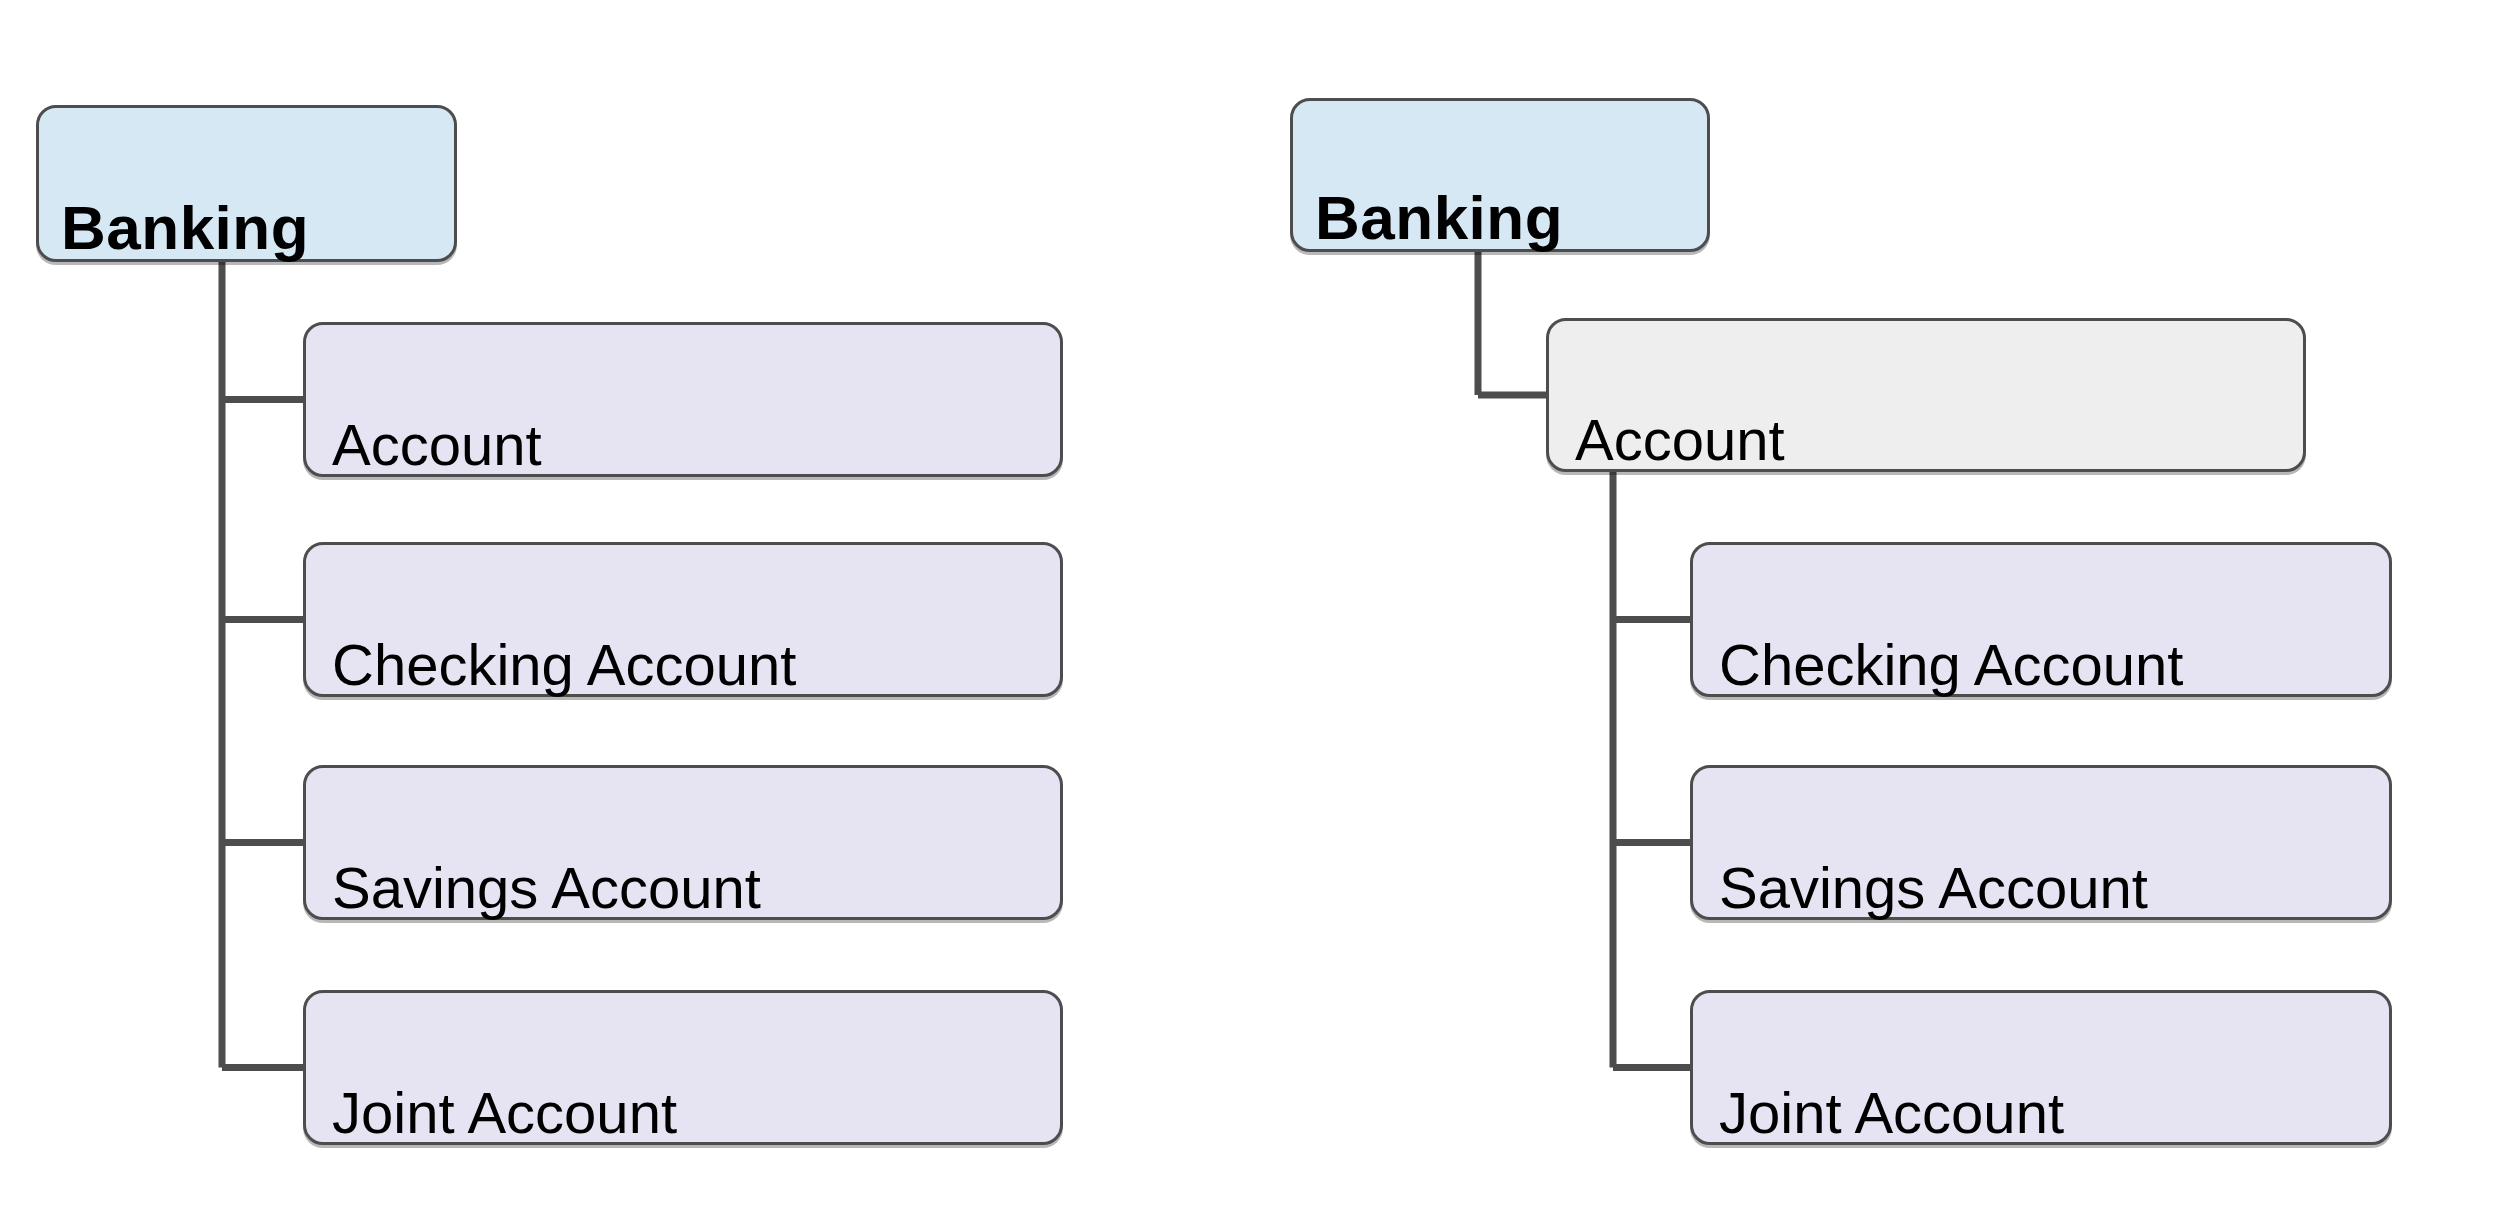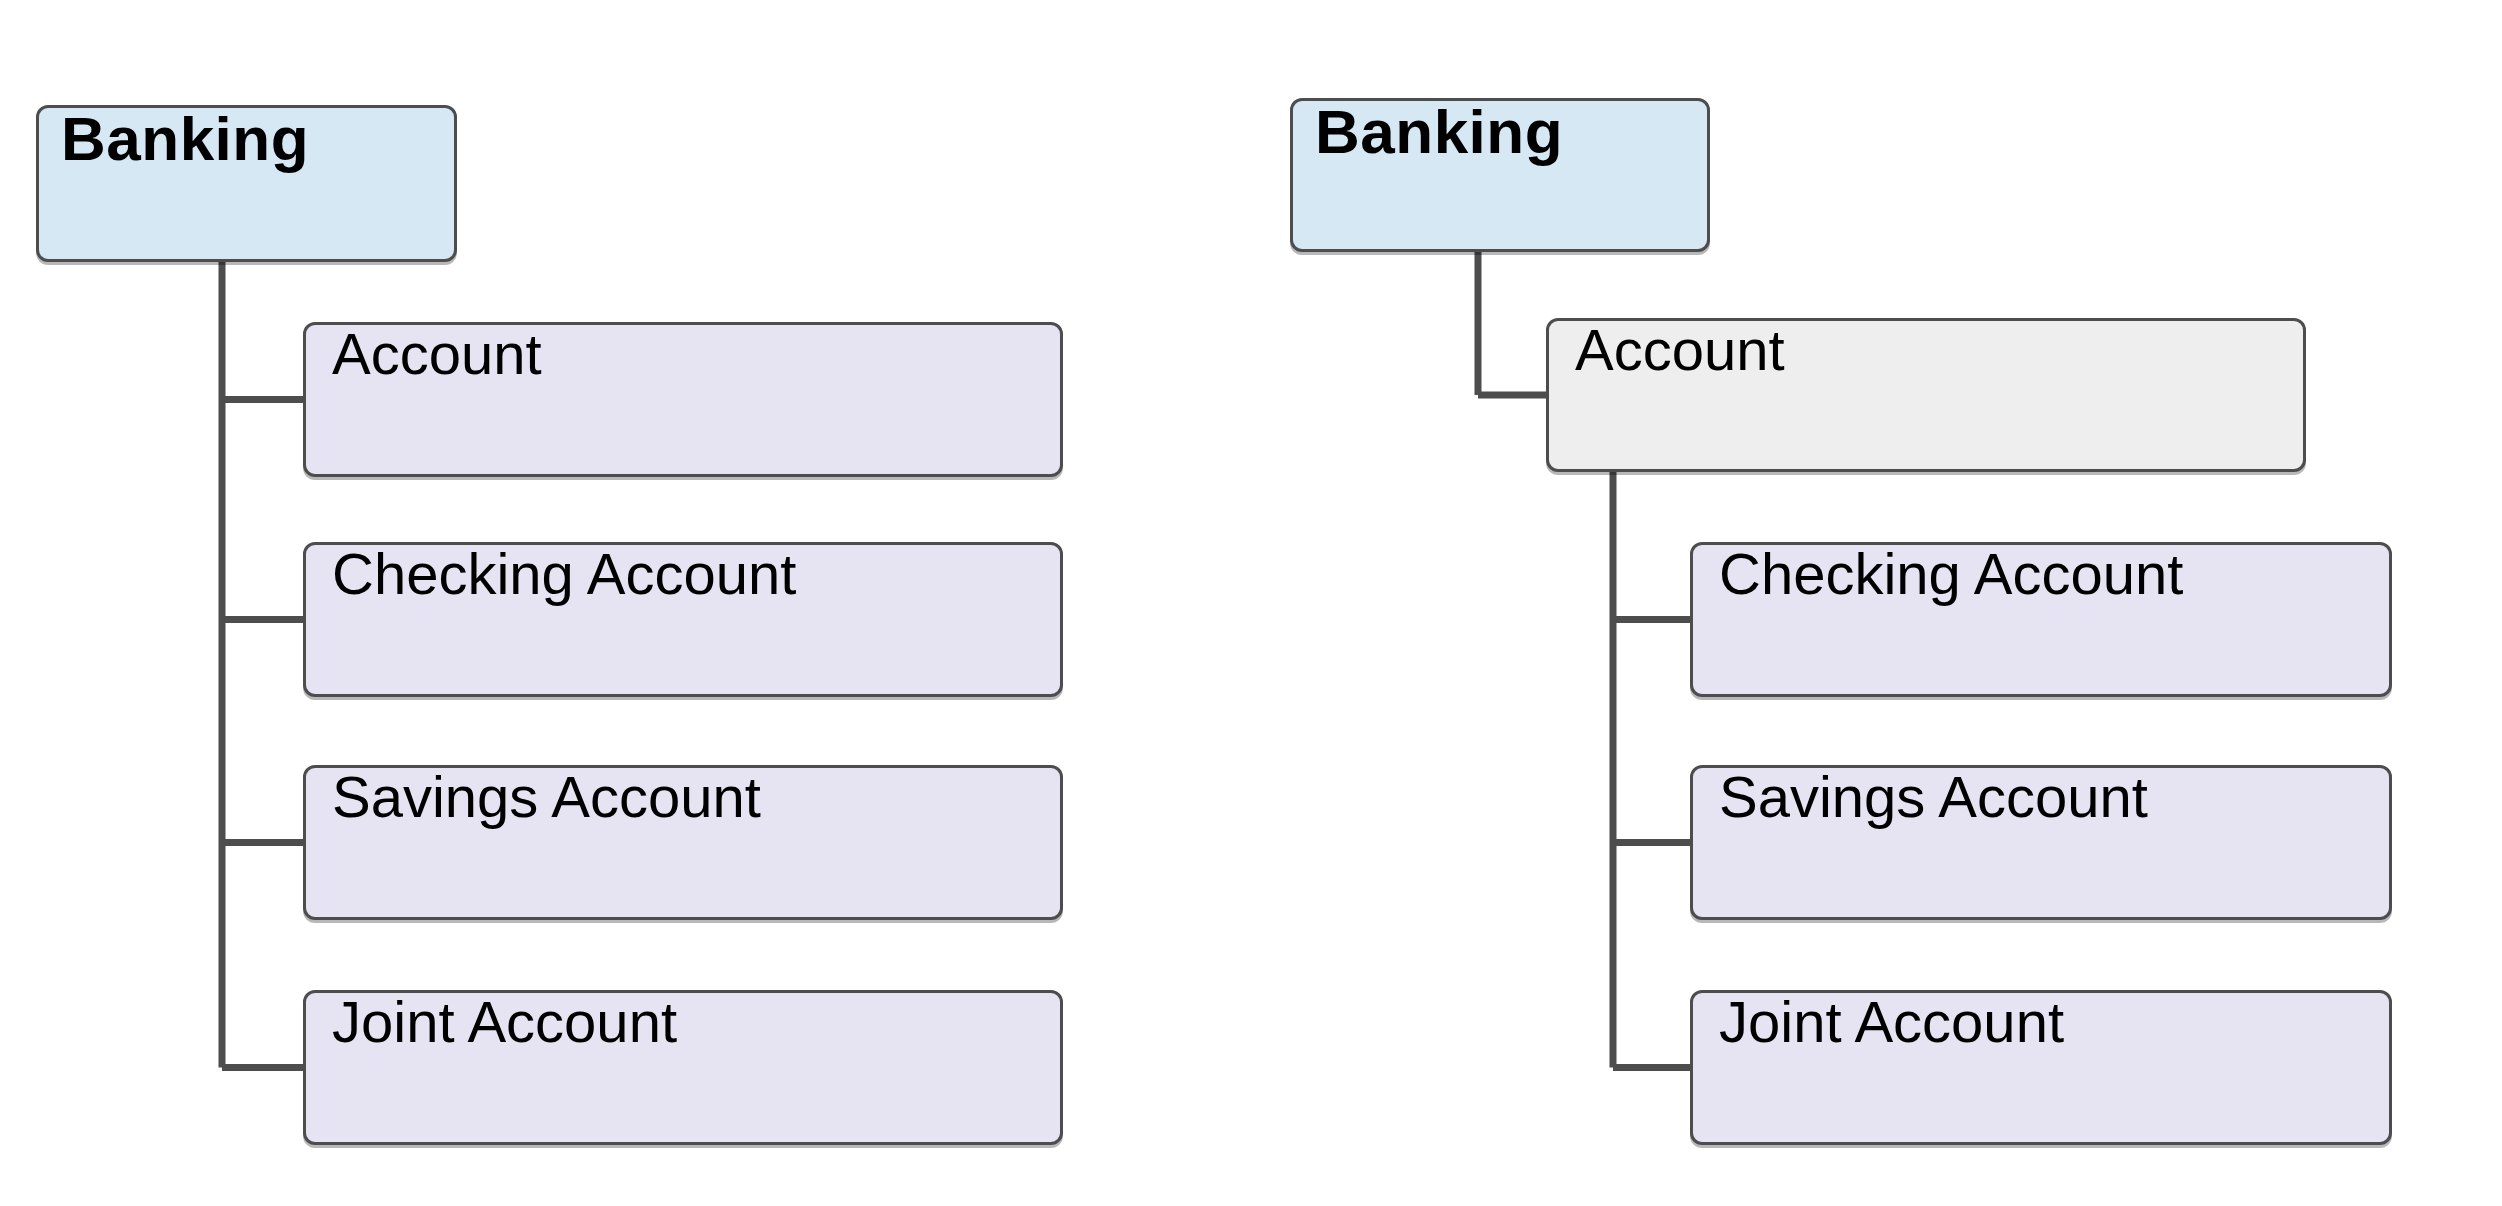--- a/index.html
+++ b/index.html
@@ -24,23 +24,23 @@
     left: 0;
     top: 0;
     width: 2502px;
     height: 1206px;
     pointer-events: none;
   }
   .node {
     position: absolute;
     box-sizing: border-box;
     border: 3px solid #4d4d4d;
-    border-radius: 12px;
+    border-radius: 20px;
     display: flex;
-    align-items: flex-start;
+    align-items: flex-end;
     box-shadow: 0 3px 0 rgba(0,0,0,0.28);
   }
   .node .label {
     display: block;
     white-space: nowrap;
     color: #000000;
     line-height: 1;
   }
   .node.root {
     background: #d7e8f5;

